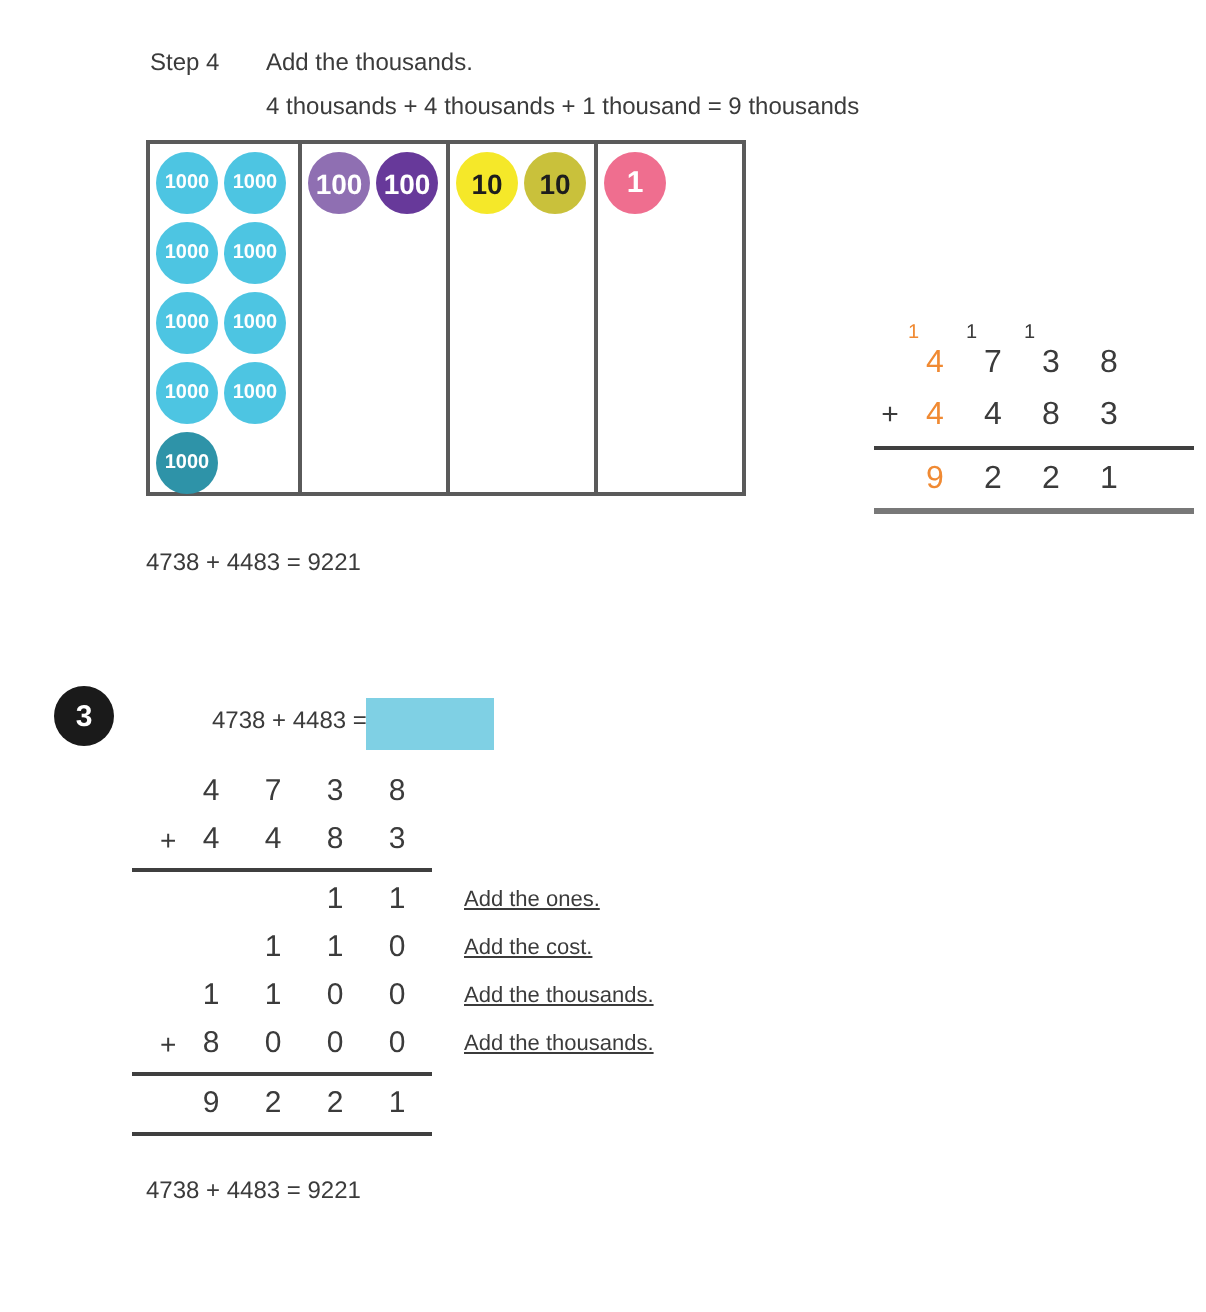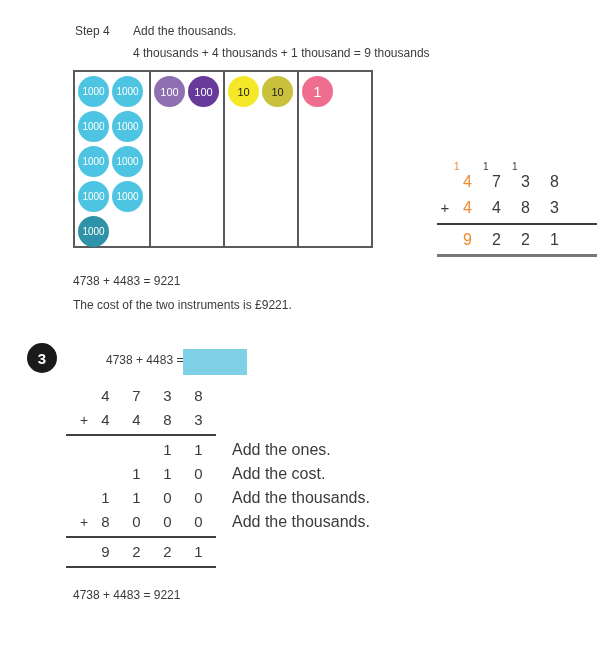--- a/index.html
+++ b/index.html
@@ -11,25 +11,25 @@
   .txt{font-size:12px;line-height:20px;white-space:nowrap;}
 
   
   .pv-chart{left:73px;top:70px;width:296px;height:174px;border:2px solid #5a5a5a;display:flex;}
   .pv-col{flex:1 1 0;padding:4px 3px;box-sizing:border-box;}
   .pv-col + .pv-col{border-left:2px solid #5a5a5a;}
   .pv-col.grid2{display:grid;grid-template-columns:repeat(2,34px);grid-auto-rows:35px;justify-content:start;align-content:start;}
   .pv-col.rowflex{display:flex;gap:3px;align-items:flex-start;}
   .counter{
     width:31px;height:31px;border-radius:50%;display:flex;align-items:center;justify-content:center;
-    color:#fff;font-weight:normal;box-sizing:border-box;
+    color:#fff;font-weight:bold;box-sizing:border-box;
   }
   .sz-1000{font-size:10px;}
-  .sz-100{font-size:11px;}
-  .sz-10{font-size:11px;}
+  .sz-100{font-size:14px;}
+  .sz-10{font-size:14px;}
   .sz-1{font-size:15px;}
   .counter[data-color="cyan"]{background:var(--c-cyan,#4dc5e2);}
   .counter[data-color="teal"]{background:var(--c-teal,#2e93a8);}
   .counter[data-color="purple-light"]{background:var(--c-purple-light,#8f6fb2);}
   .counter[data-color="purple-dark"]{background:var(--c-purple-dark,#67399a);}
   .counter[data-color="yellow-bright"]{background:var(--c-yellow-bright,#f5e829);color:#1d1d1d;}
   .counter[data-color="yellow-olive"]{background:var(--c-yellow-olive,#c9c13b);color:#1d1d1d;}
   .counter[data-color="pink"]{background:var(--c-pink,#ef6e8f);}
 
   
@@ -49,21 +49,21 @@
   .q-circle{left:27px;top:343px;width:30px;height:30px;border-radius:50%;
     background:var(--c-question-circle,#1a1a1a);color:#fff;font-weight:bold;font-size:15px;
     display:flex;align-items:center;justify-content:center;}
   .answer-box{left:183px;top:349px;width:64px;height:26px;background:var(--c-answer-box,#7fd0e4);}
 
   
   .xadd{left:66px;top:384px;}
   .xrow{display:grid;grid-template-columns:24px 31px 31px 31px 31px auto;height:24px;line-height:24px;font-size:15px;}
   .xrow .d{text-align:center;}
   .xrow .op{text-align:left;padding-left:14px;font-size:14px;}
-  .xrow .lbl{padding-left:18px;font-size:16px;white-space:nowrap;}
+  .xrow .lbl{padding-left:18px;font-size:11px;white-space:nowrap;text-decoration:underline;}
   .xrule{width:150px;border-top:2px solid #3f3f3f;margin:2px 0;}
 </style>
 </head>
 <body>
 
 <div id="page">
 
   <div class="abs txt" style="left:75px;top:21px;">Step 4</div>
   <div class="abs txt" style="left:133px;top:21px;">Add the thousands.</div>
   <div class="abs txt" style="left:133px;top:43px;text-align:right;">4 thousands + 4 thousands + 1 thousand = 9 thousands</div>
@@ -119,21 +119,20 @@
       <div class="vop"></div>
       <div class="vd" data-tone="orange">9</div>
       <div class="vd">2</div>
       <div class="vd">2</div>
       <div class="vd">1</div>
     </div>
     <div class="rule-thick"></div>
   </div>
 
   <div class="abs txt" style="left:73px;top:271px;">4738 + 4483 = 9221</div>
-  <div class="abs txt" style="left:73px;top:295px;">The cost of the two instruments is £9221.</div>
 
   <div class="abs q-circle">
       <span>3</span>
     </div>
   <div class="abs txt" style="left:75px;top:350px;margin-left:31px;">4738 + 4483 =</div>
   <div class="abs answer-box"></div>
 
   <div class="abs xadd">
     <div class="xrow">
       <span class="op"></span>

